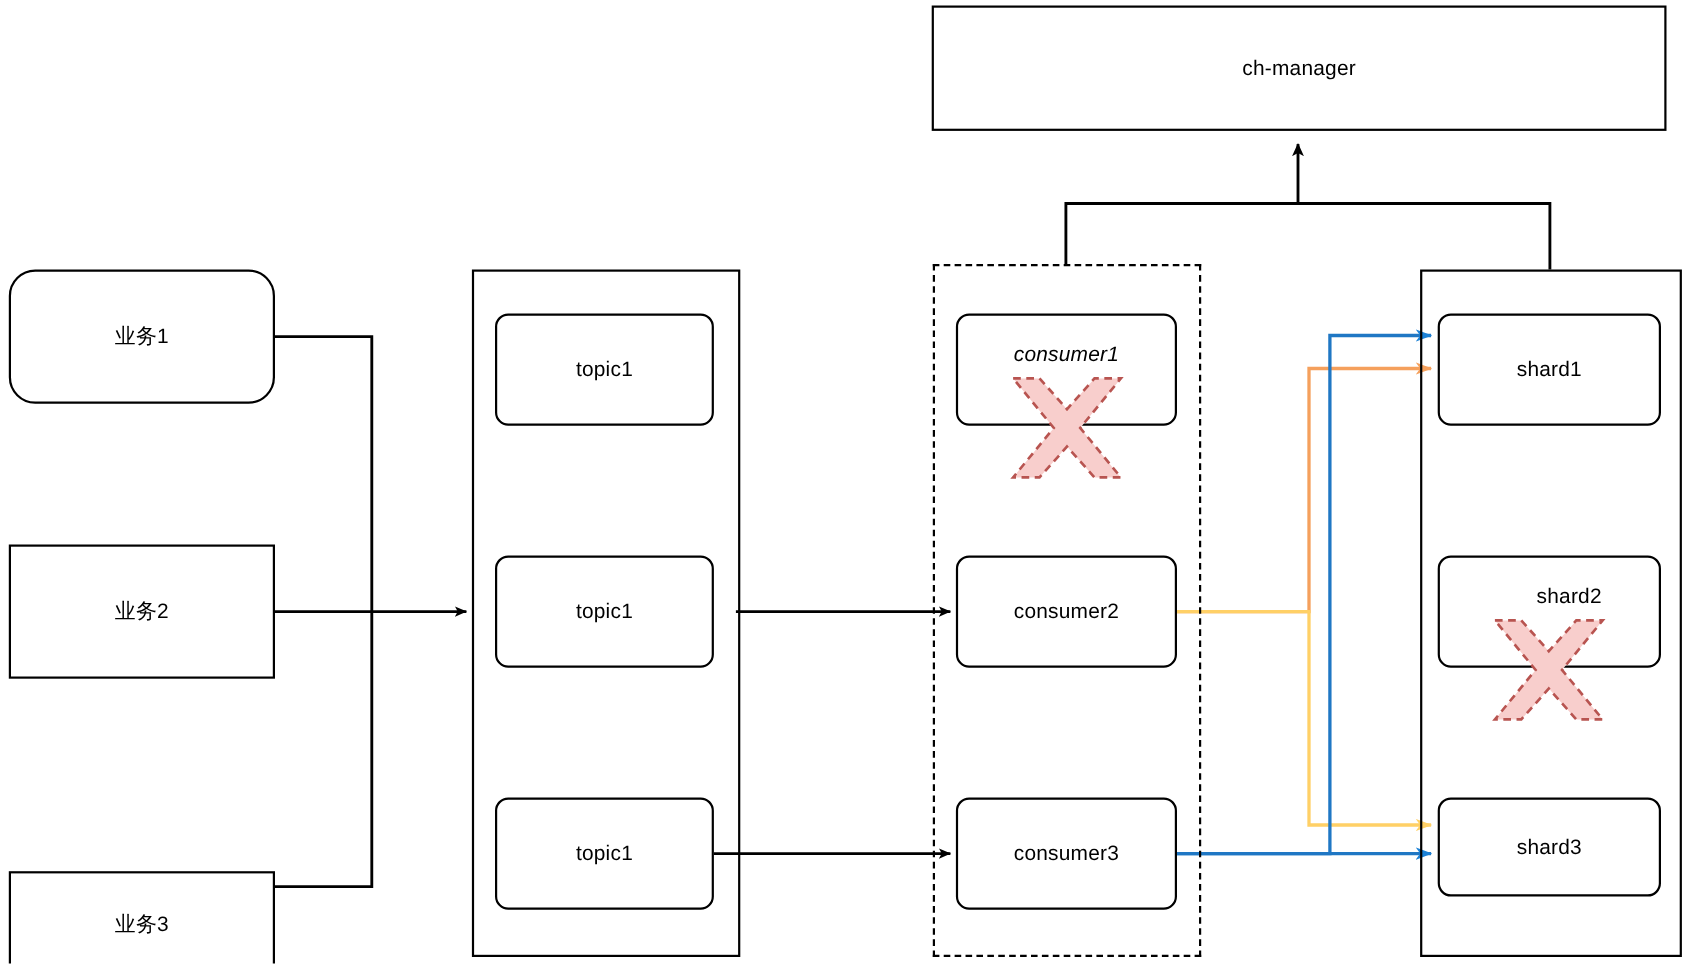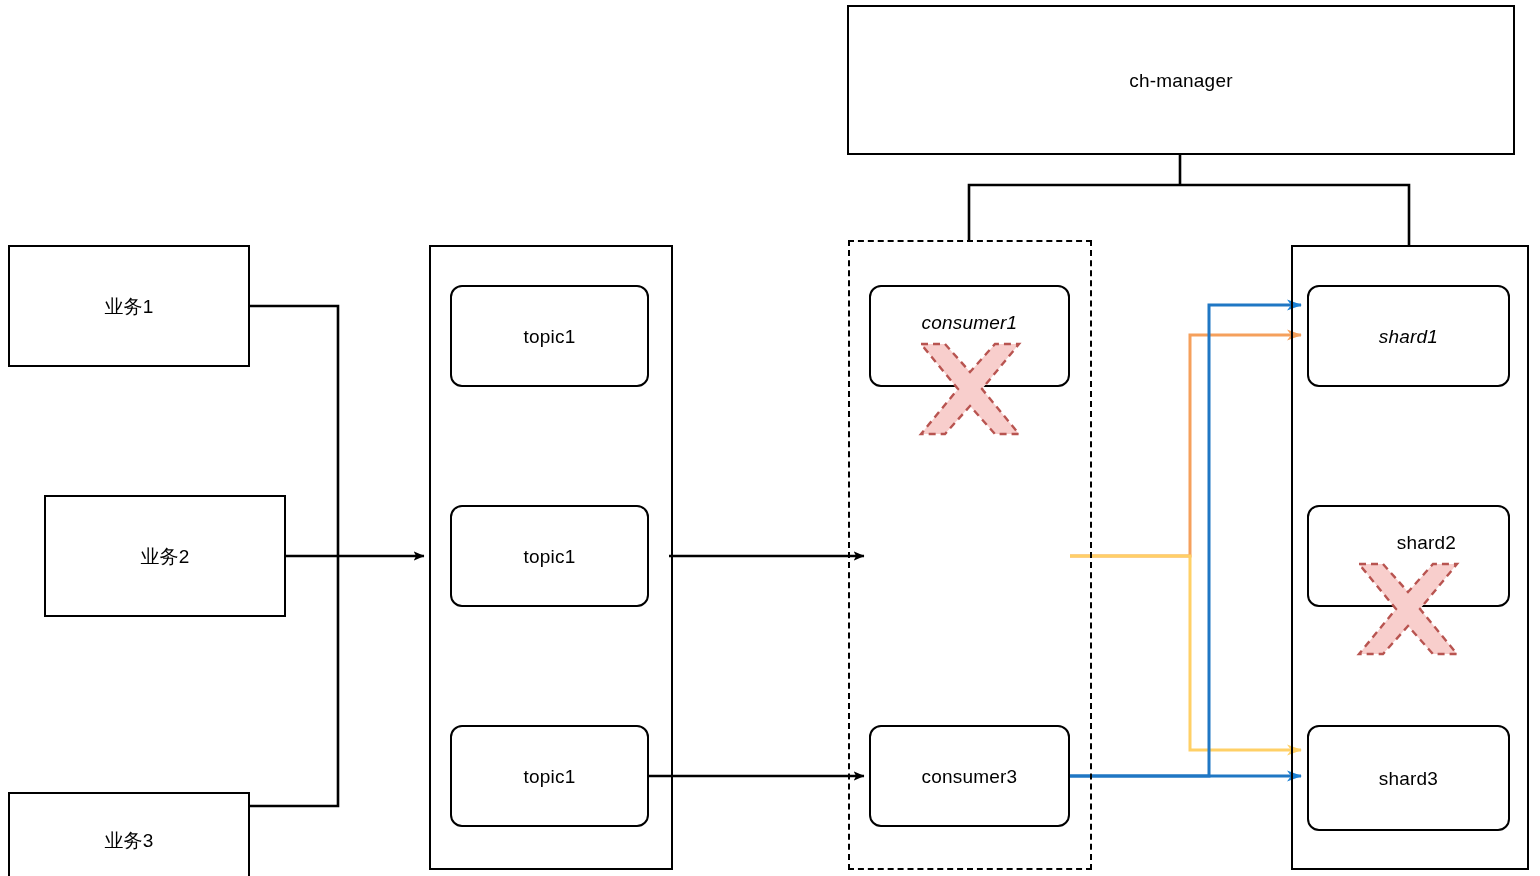--- a/index.html
+++ b/index.html
@@ -68,28 +68,28 @@
 
     <g fill="none" stroke="#1F77C4" stroke-width="3">
       <path d="M1070,776 L1209,776 L1209,305 L1301,305" marker-end="url(#ah-blue)"></path>
     </g>
 
     <g fill="none" stroke="#1F77C4" stroke-width="3">
       <path d="M1070,776 L1301,776" marker-end="url(#ah-blue)"></path>
     </g>
   </svg>
 
-  <div class="node rect" style="left:847px;top:5px;width:668px;height:150px;">
+  <div class="node rect" style="left:847px;top:5px;width:668px;height:114px;">
     <span class="lbl">ch-manager</span>
   </div>
 
-  <div class="node rect" style="left:8px;top:245px;width:242px;height:122px;">
+  <div class="node rect" style="left:8px;top:245px;width:242px;height:122px;border-radius:24px;">
     <span class="lbl lbl-cn">业务1</span>
   </div>
-  <div class="node rect" style="left:8px;top:495px;width:242px;height:122px;margin-left:36px;">
+  <div class="node rect" style="left:8px;top:495px;width:242px;height:122px;">
     <span class="lbl lbl-cn">业务2</span>
   </div>
   <div class="node rect" style="left:8px;top:745px;width:242px;height:96px;margin-top:47px;">
     <span class="lbl lbl-cn">业务3</span>
   </div>
 
   <div class="container" style="position:absolute;left:429px;top:245px;width:240px;height:621px;"></div>
 
   <div class="node round" style="left:450px;top:285px;width:199px;height:102px;">
     <span class="lbl">topic1</span>
@@ -104,34 +104,37 @@
   <div class="dashed" style="position:absolute;left:848px;top:240px;width:240px;height:626px;"></div>
 
   <div class="node round" style="left:869px;top:285px;width:201px;height:102px;font-style:italic;">
     <span class="lbl" style="position:relative;top:-14px;">consumer1</span>
   </div>
 
   <svg class="xmark" style="left:915px;top:338px;width:110px;height:102px;" viewBox="0 0 110 102">
     <path d="M6,6 L30,6 L55,34 L80,6 L104,6 L67,51 L104,96 L80,96 L55,68 L30,96 L6,96 L43,51 Z" fill="#F8CECC" stroke="#B85450" stroke-width="2.4" stroke-dasharray="7,5" stroke-linejoin="miter"></path>
   </svg>
 
+  <div class="node round" style="left:869px;top:505px;width:201px;height:102px;">
+    <span class="lbl">consumer2</span>
+  </div>
   <div class="node round" style="left:869px;top:725px;width:201px;height:102px;align-items:center;">
     <span class="lbl">consumer3</span>
   </div>
 
   <div class="container" style="position:absolute;left:1291px;top:245px;width:234px;height:621px;"></div>
 
-  <div class="node round" style="left:1307px;top:285px;width:203px;height:102px;font-style:italic;">
+  <div class="node round" style="left:1307px;top:285px;width:203px;height:102px;">
     <span class="lbl">shard1</span>
   </div>
   <div class="node round" style="left:1307px;top:505px;width:203px;height:102px;padding-left:36px;">
     <span class="lbl" style="position:relative;top:-14px;">shard2</span>
   </div>
 
   <svg class="xmark" style="left:1353px;top:558px;width:110px;height:102px;" viewBox="0 0 110 102">
     <path d="M6,6 L30,6 L55,34 L80,6 L104,6 L67,51 L104,96 L80,96 L55,68 L30,96 L6,96 L43,51 Z" fill="#F8CECC" stroke="#B85450" stroke-width="2.4" stroke-dasharray="7,5" stroke-linejoin="miter"></path>
   </svg>
 
-  <div class="node round" style="left:1307px;top:725px;width:203px;height:106px;">
+  <div class="node round" style="left:1307px;top:725px;width:203px;height:90px;">
     <span class="lbl">shard3</span>
   </div>
 
 </div>
 
 </body></html>

